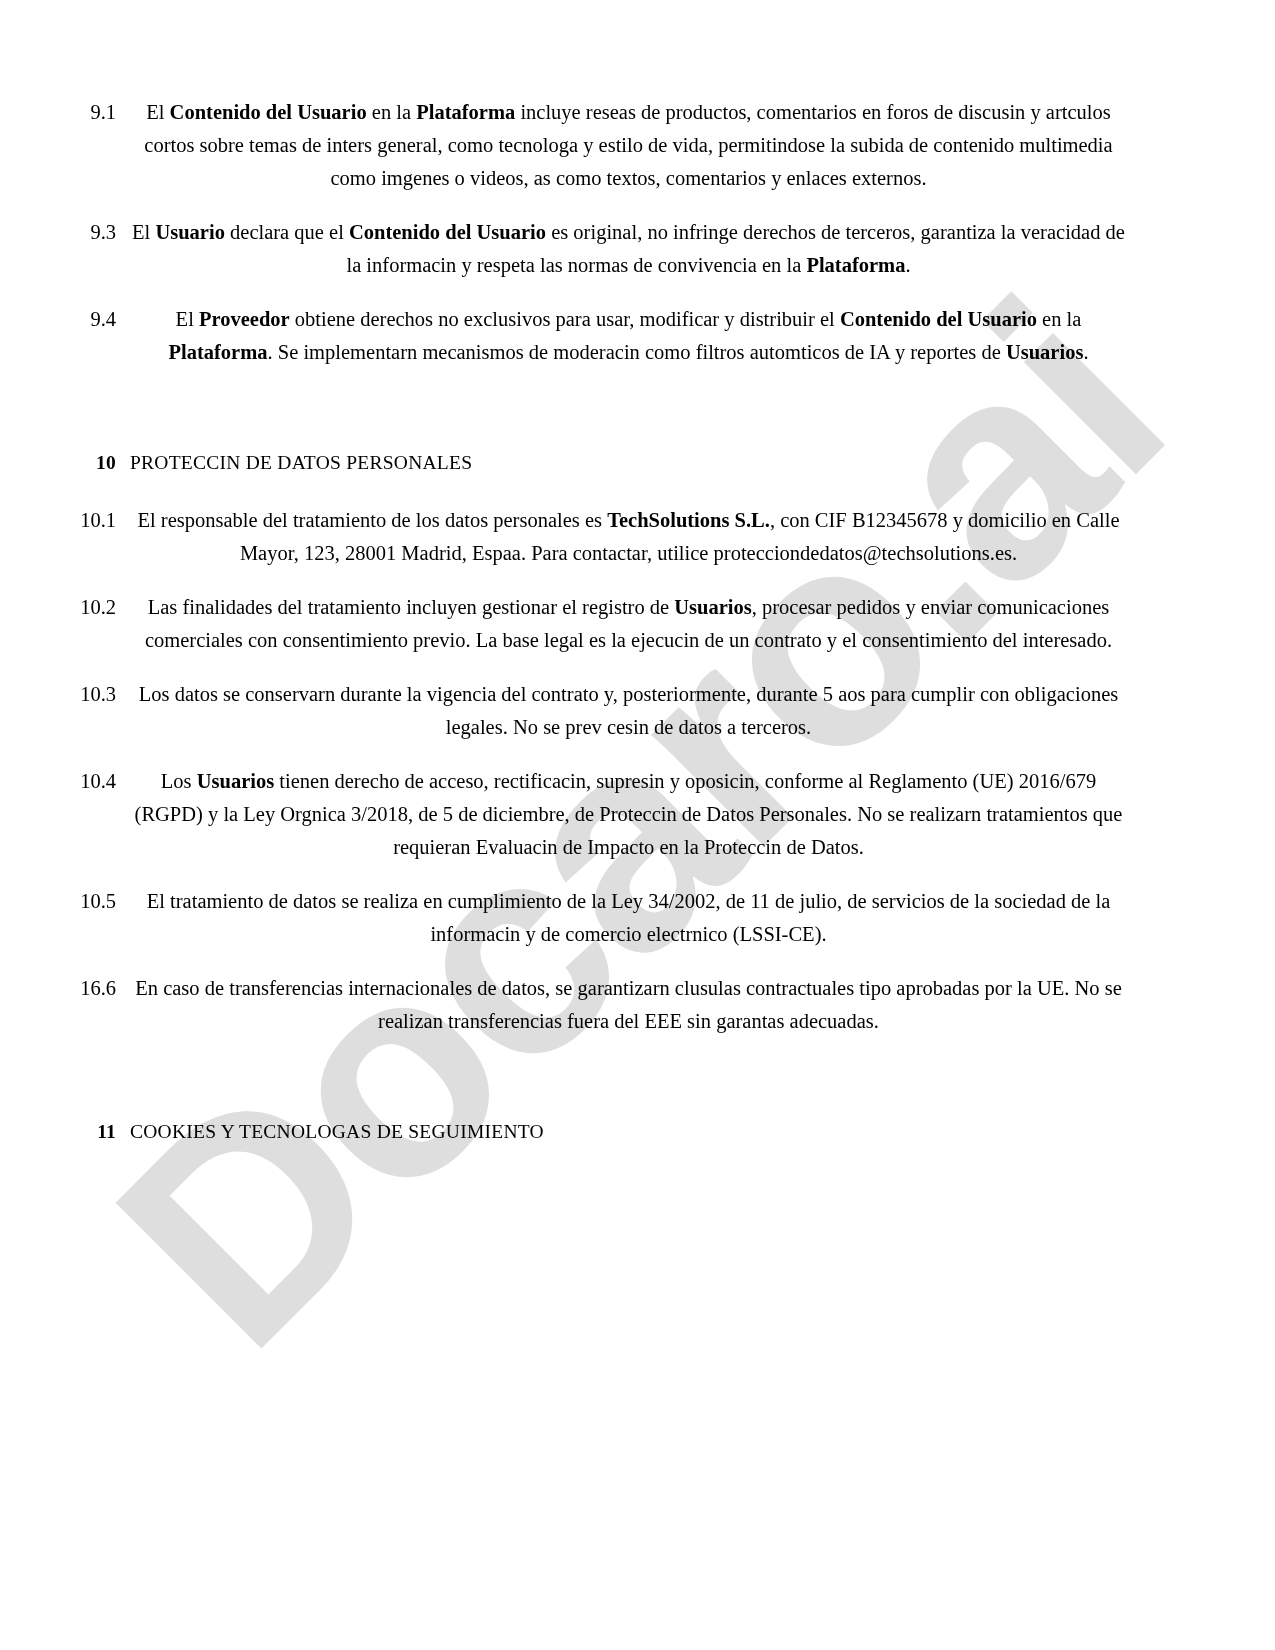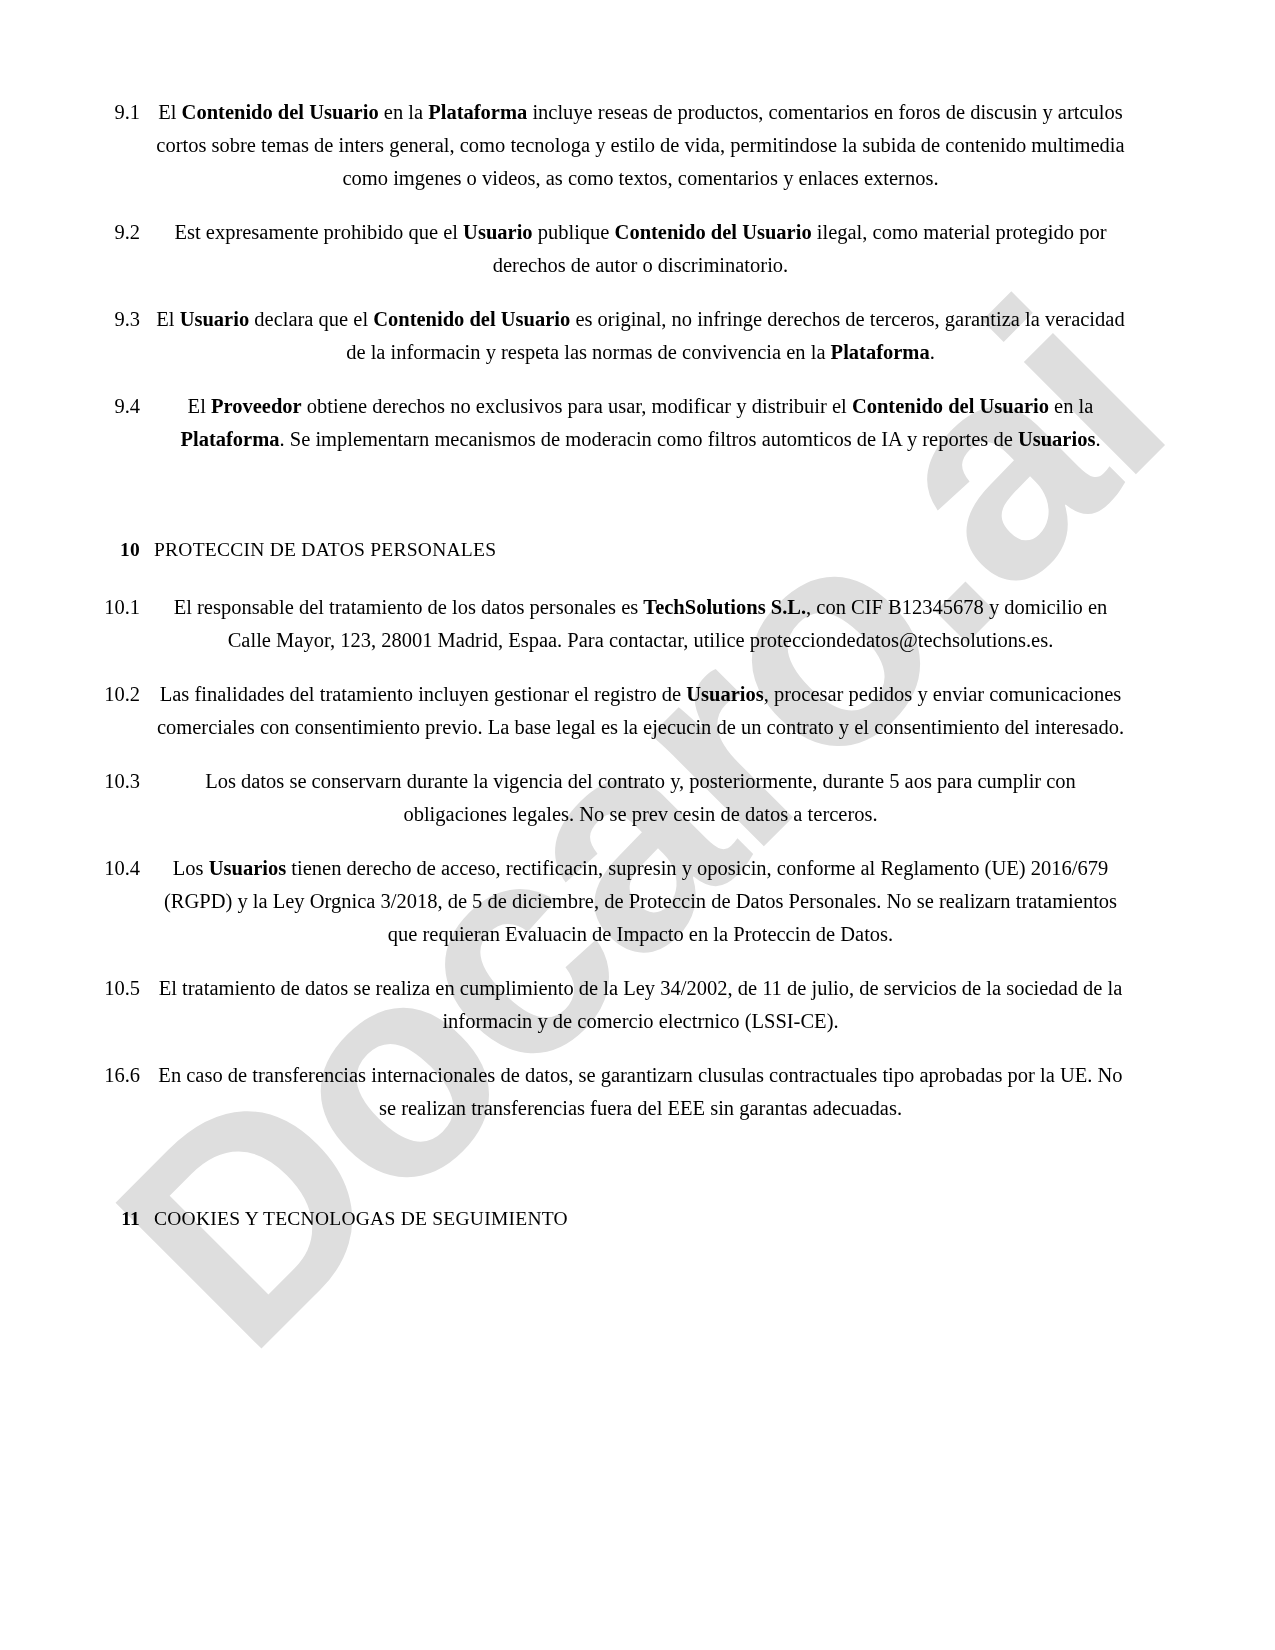--- a/index.html
+++ b/index.html
@@ -42,21 +42,21 @@
     color: #dedede;
     white-space: nowrap;
     line-height: 1;
     user-select: none;
   }
 
   
   .content {
     position: relative;
     z-index: 1;
-    padding: 96px 148px 0 92px;
+    padding: 96px 148px 0 68px;
     box-sizing: border-box;
   }
 
   .clause {
     display: flex;
     align-items: flex-start;
     margin-bottom: 21px;
   }
   .clause-number {
     flex: 0 0 62px;
@@ -115,24 +115,20 @@
   </div>
 
   <div class="content">
 
     <div id="section9-clauses">
         <div class="clause">
           <div class="clause-number">9.1</div>
           <div class="clause-body"><span>El </span><b>Contenido del Usuario</b><span> en la </span><b>Plataforma</b><span> incluye reseas de productos, comentarios en foros de discusin y artculos cortos sobre temas de inters general, como tecnologa y estilo de vida, permitindose la subida de contenido multimedia como imgenes o videos, as como textos, comentarios y enlaces externos.</span></div>
         </div>
         <div class="clause">
-          <div class="clause-number">9.2</div>
-          <div class="clause-body"><span>Est expresamente prohibido que el </span><b>Usuario</b><span> publique </span><b>Contenido del Usuario</b><span> ilegal, como material protegido por derechos de autor o discriminatorio.</span></div>
-        </div>
-        <div class="clause">
           <div class="clause-number">9.3</div>
           <div class="clause-body"><span>El </span><b>Usuario</b><span> declara que el </span><b>Contenido del Usuario</b><span> es original, no infringe derechos de terceros, garantiza la veracidad de la informacin y respeta las normas de convivencia en la </span><b>Plataforma</b><span>.</span></div>
         </div>
         <div class="clause">
           <div class="clause-number">9.4</div>
           <div class="clause-body"><span>El </span><b>Proveedor</b><span> obtiene derechos no exclusivos para usar, modificar y distribuir el </span><b>Contenido del Usuario</b><span> en la </span><b>Plataforma</b><span>. Se implementarn mecanismos de moderacin como filtros automticos de IA y reportes de </span><b>Usuarios</b><span>.</span></div>
         </div>
       </div>
 
     <div class="spacer-block"></div>

